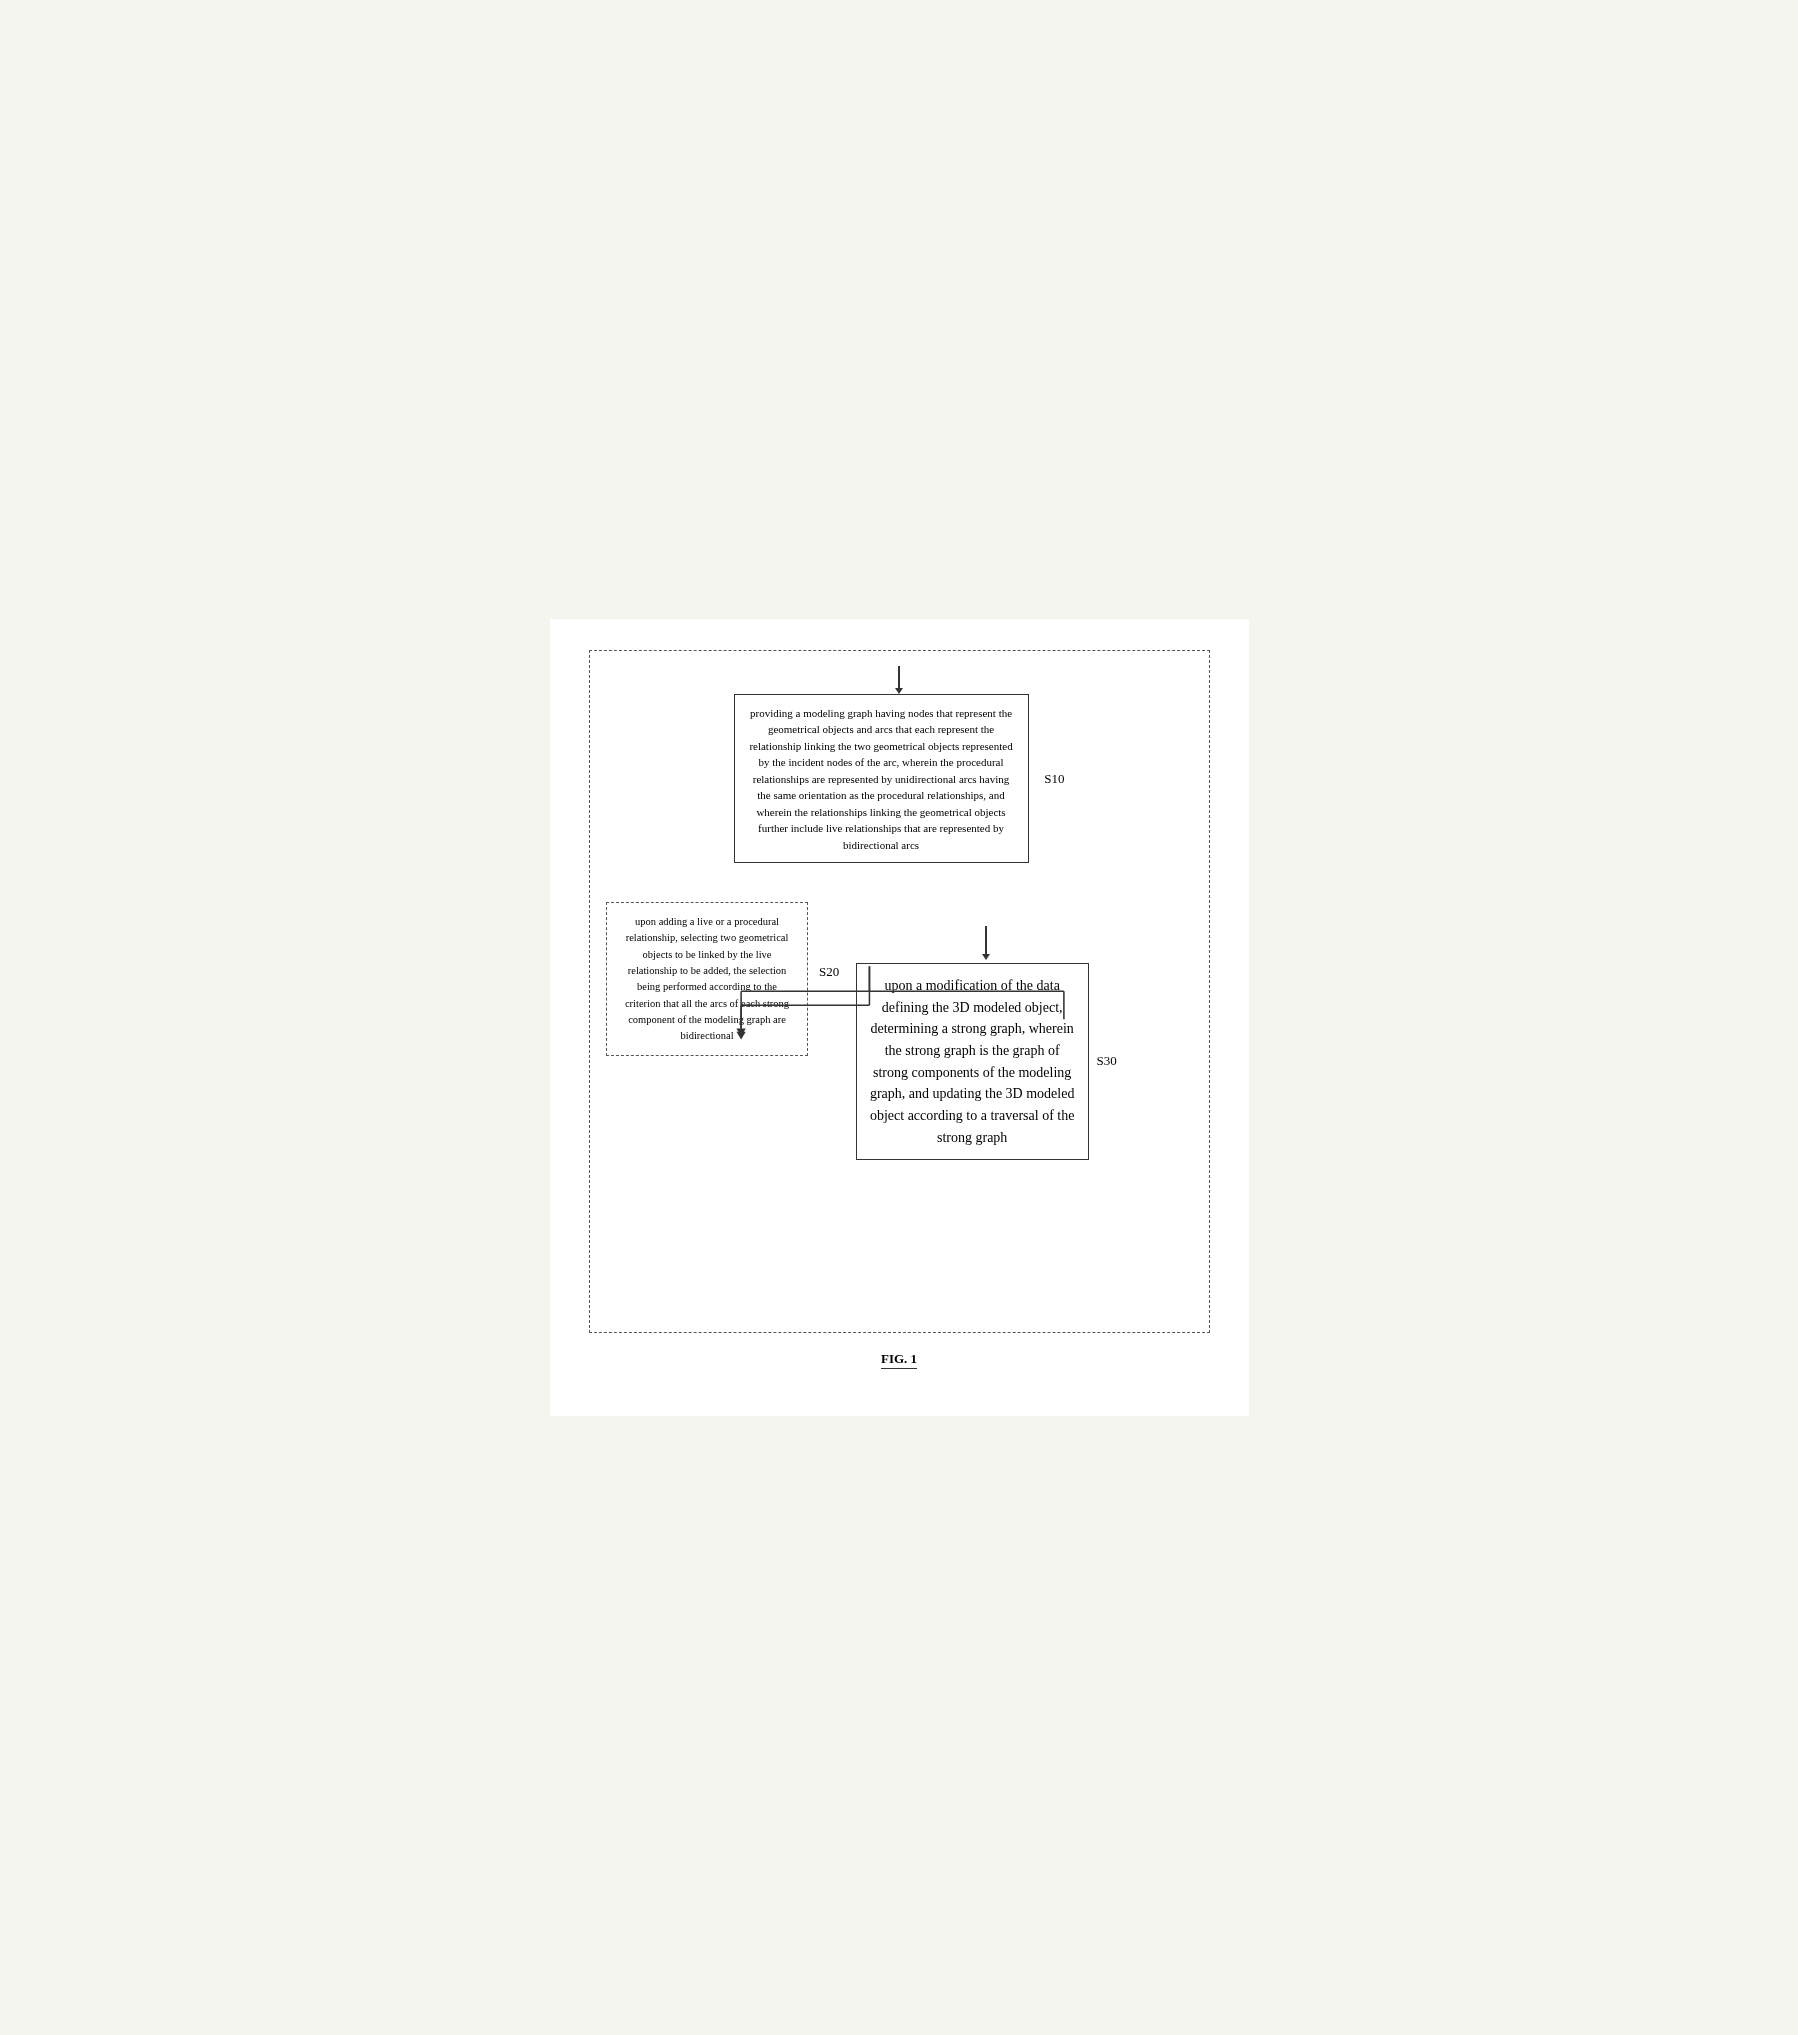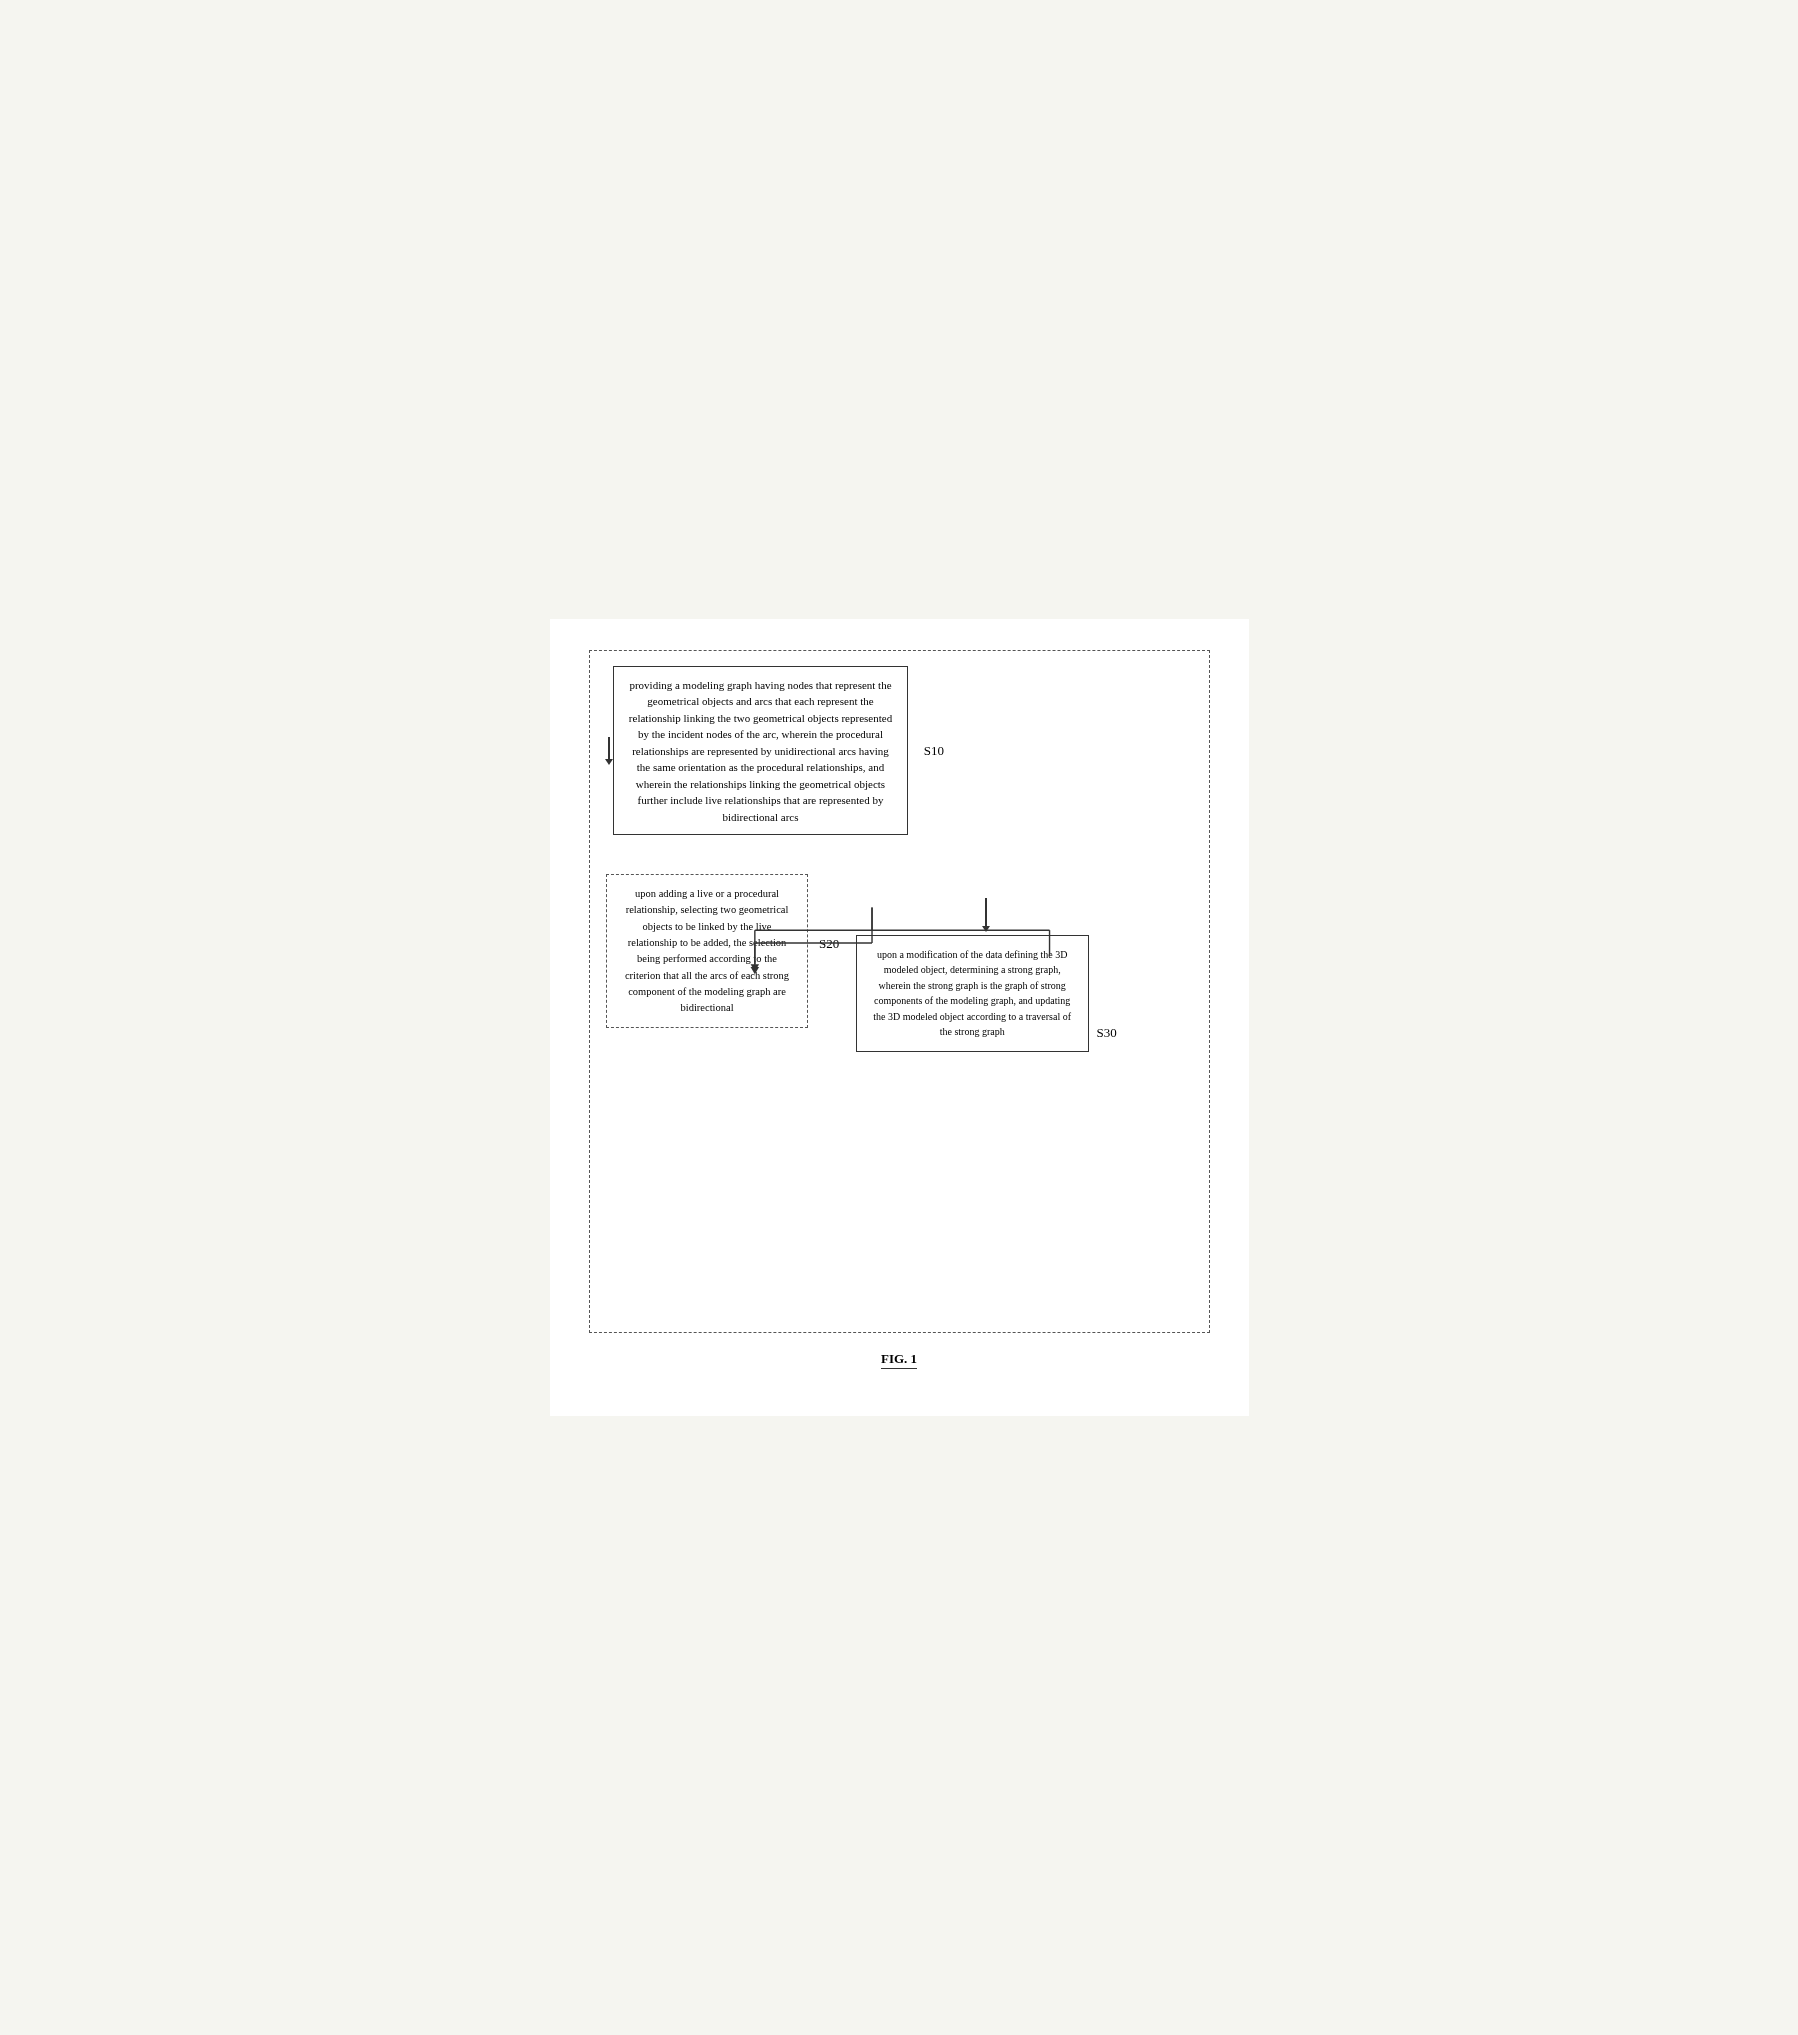--- a/index.html
+++ b/index.html
@@ -73,21 +73,21 @@
       font-size: 10.5px;
       line-height: 1.55;
       padding: 11px 12.4px;
       width: 202px;
     }
 
     .box-right {
       border: 1.6px solid #333;
       background: #fff;
       text-align: center;
-      font-size: 10px;
+      font-size: 14px;
       line-height: 1.55;
       padding: 11px 12.4px;
       width: 233px;
     }
 
     
     .step-label {
       font-size: 11.6px;
       font-style: normal;
     }
@@ -132,22 +132,23 @@
       position: absolute;
       top: 0;
       left: 0;
       width: 100%;
       height: 100%;
       pointer-events: none;
     }
 
     .top-section {
       display: flex;
-      flex-direction: row;
-      align-items: center;
+      flex-direction: column;
+      align-items: center;
+      justify-content: center;
     }
 
     .bottom-section {
       display: flex;
       flex-direction: row;
       width: 100%;
       margin-top: 15.5px;
       gap: 0;
     }
 

